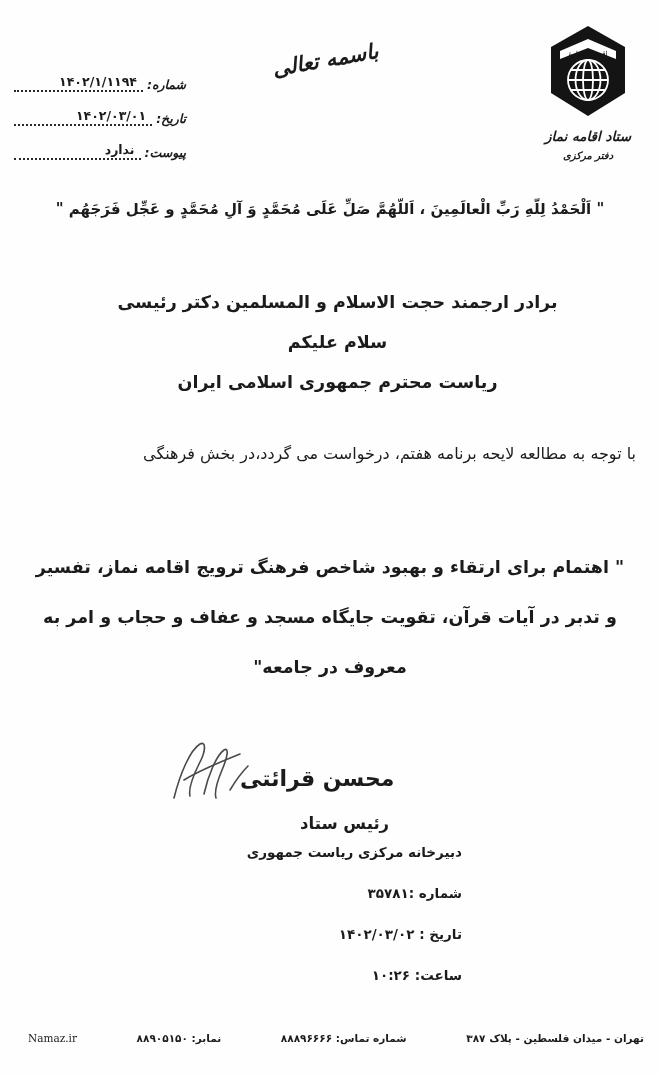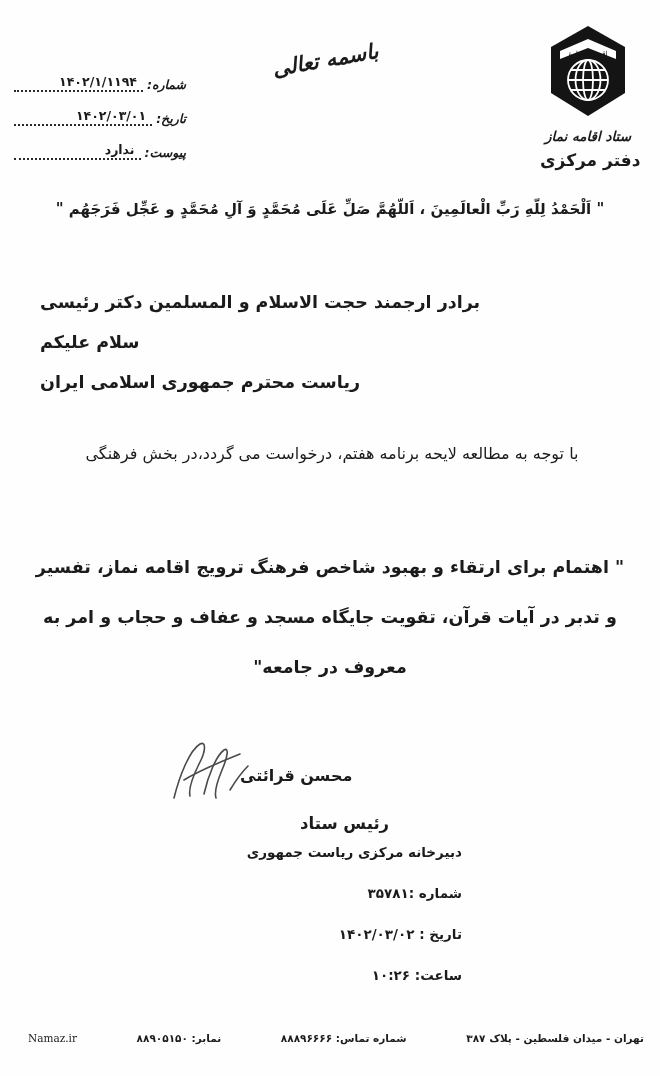--- a/index.html
+++ b/index.html
@@ -43,59 +43,59 @@
     white-space:nowrap;
   }
 
   
   .logo{
     position:absolute;top:26px;right:24px;width:96px;
     text-align:center;
   }
   .logo-emblem{display:block;margin:0 auto;}
   .logo-org{font-size:13.5px;font-weight:bold;font-style:italic;margin-top:12px;white-space:nowrap;}
-  .logo-office{font-size:17px;font-weight:bold;margin-top:6px;white-space:nowrap;}
+  .logo-office{font-size:10px;font-weight:bold;font-style:italic;margin-top:6px;white-space:nowrap;}
 
   
   .prayer{
     position:absolute;top:200px;left:0;right:0;
     direction:rtl;text-align:center;
     font-size:15px;font-weight:700;
     white-space:nowrap;
   }
 
   
   .salutation{
     position:absolute;top:282px;right:25px;left:40px;
-    direction:rtl;text-align:left;
+    direction:rtl;text-align:center;
     font-weight:bold;font-size:17.5px;
   }
   .salutation div{line-height:40px;white-space:nowrap;}
 
   
   .body-par{
     position:absolute;top:430px;left:28px;right:24px;
-    direction:rtl;text-align:center;
+    direction:rtl;
     font-size:16px;
   }
   .body-par div{line-height:47px;white-space:nowrap;}
 
   
   .quote-par{
     position:absolute;top:542px;left:28px;right:28px;
     direction:rtl;text-align:center;
     font-size:17.5px;font-weight:bold;
   }
   .quote-par div{line-height:50px;white-space:nowrap;}
 
   
   .sig-scribble{position:absolute;top:736px;left:160px;}
   .sig-name{
     position:absolute;top:766px;left:240px;
-    direction:rtl;font-size:16px;font-weight:bold;white-space:nowrap;
+    direction:rtl;font-size:22px;font-weight:bold;white-space:nowrap;
   }
   .sig-title{
     position:absolute;top:814px;left:300px;
     direction:rtl;font-size:16.5px;font-weight:bold;white-space:nowrap;text-align:center;
   }
 
   
   .stamp{
     position:absolute;top:832px;right:198px;
     direction:rtl;text-align:right;

